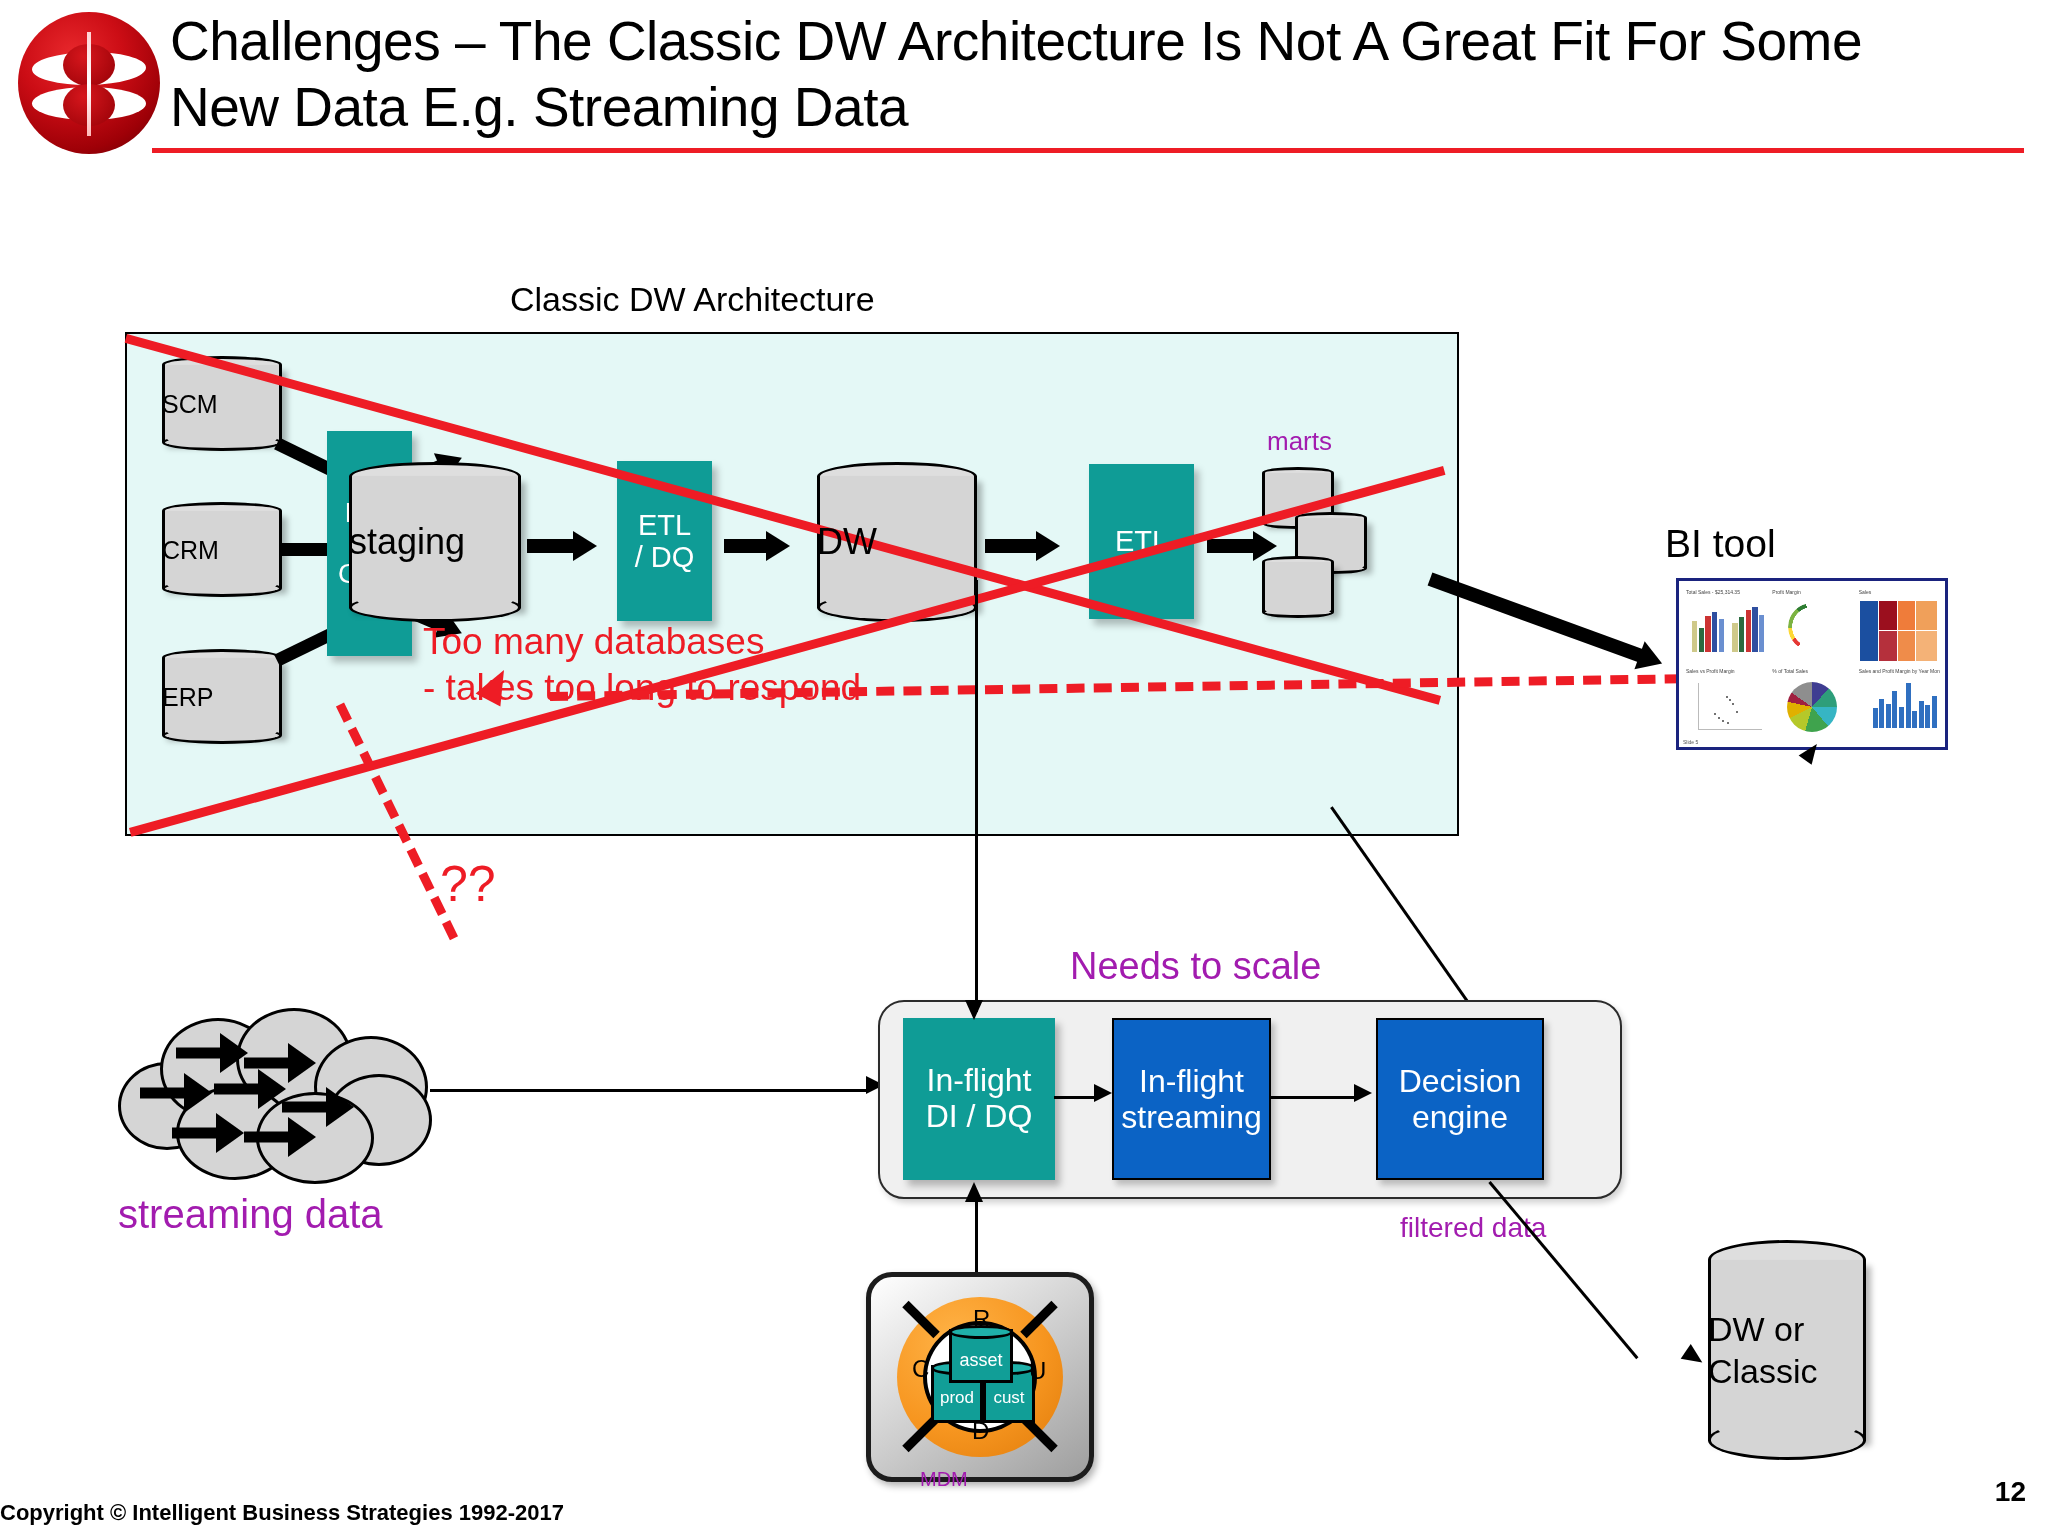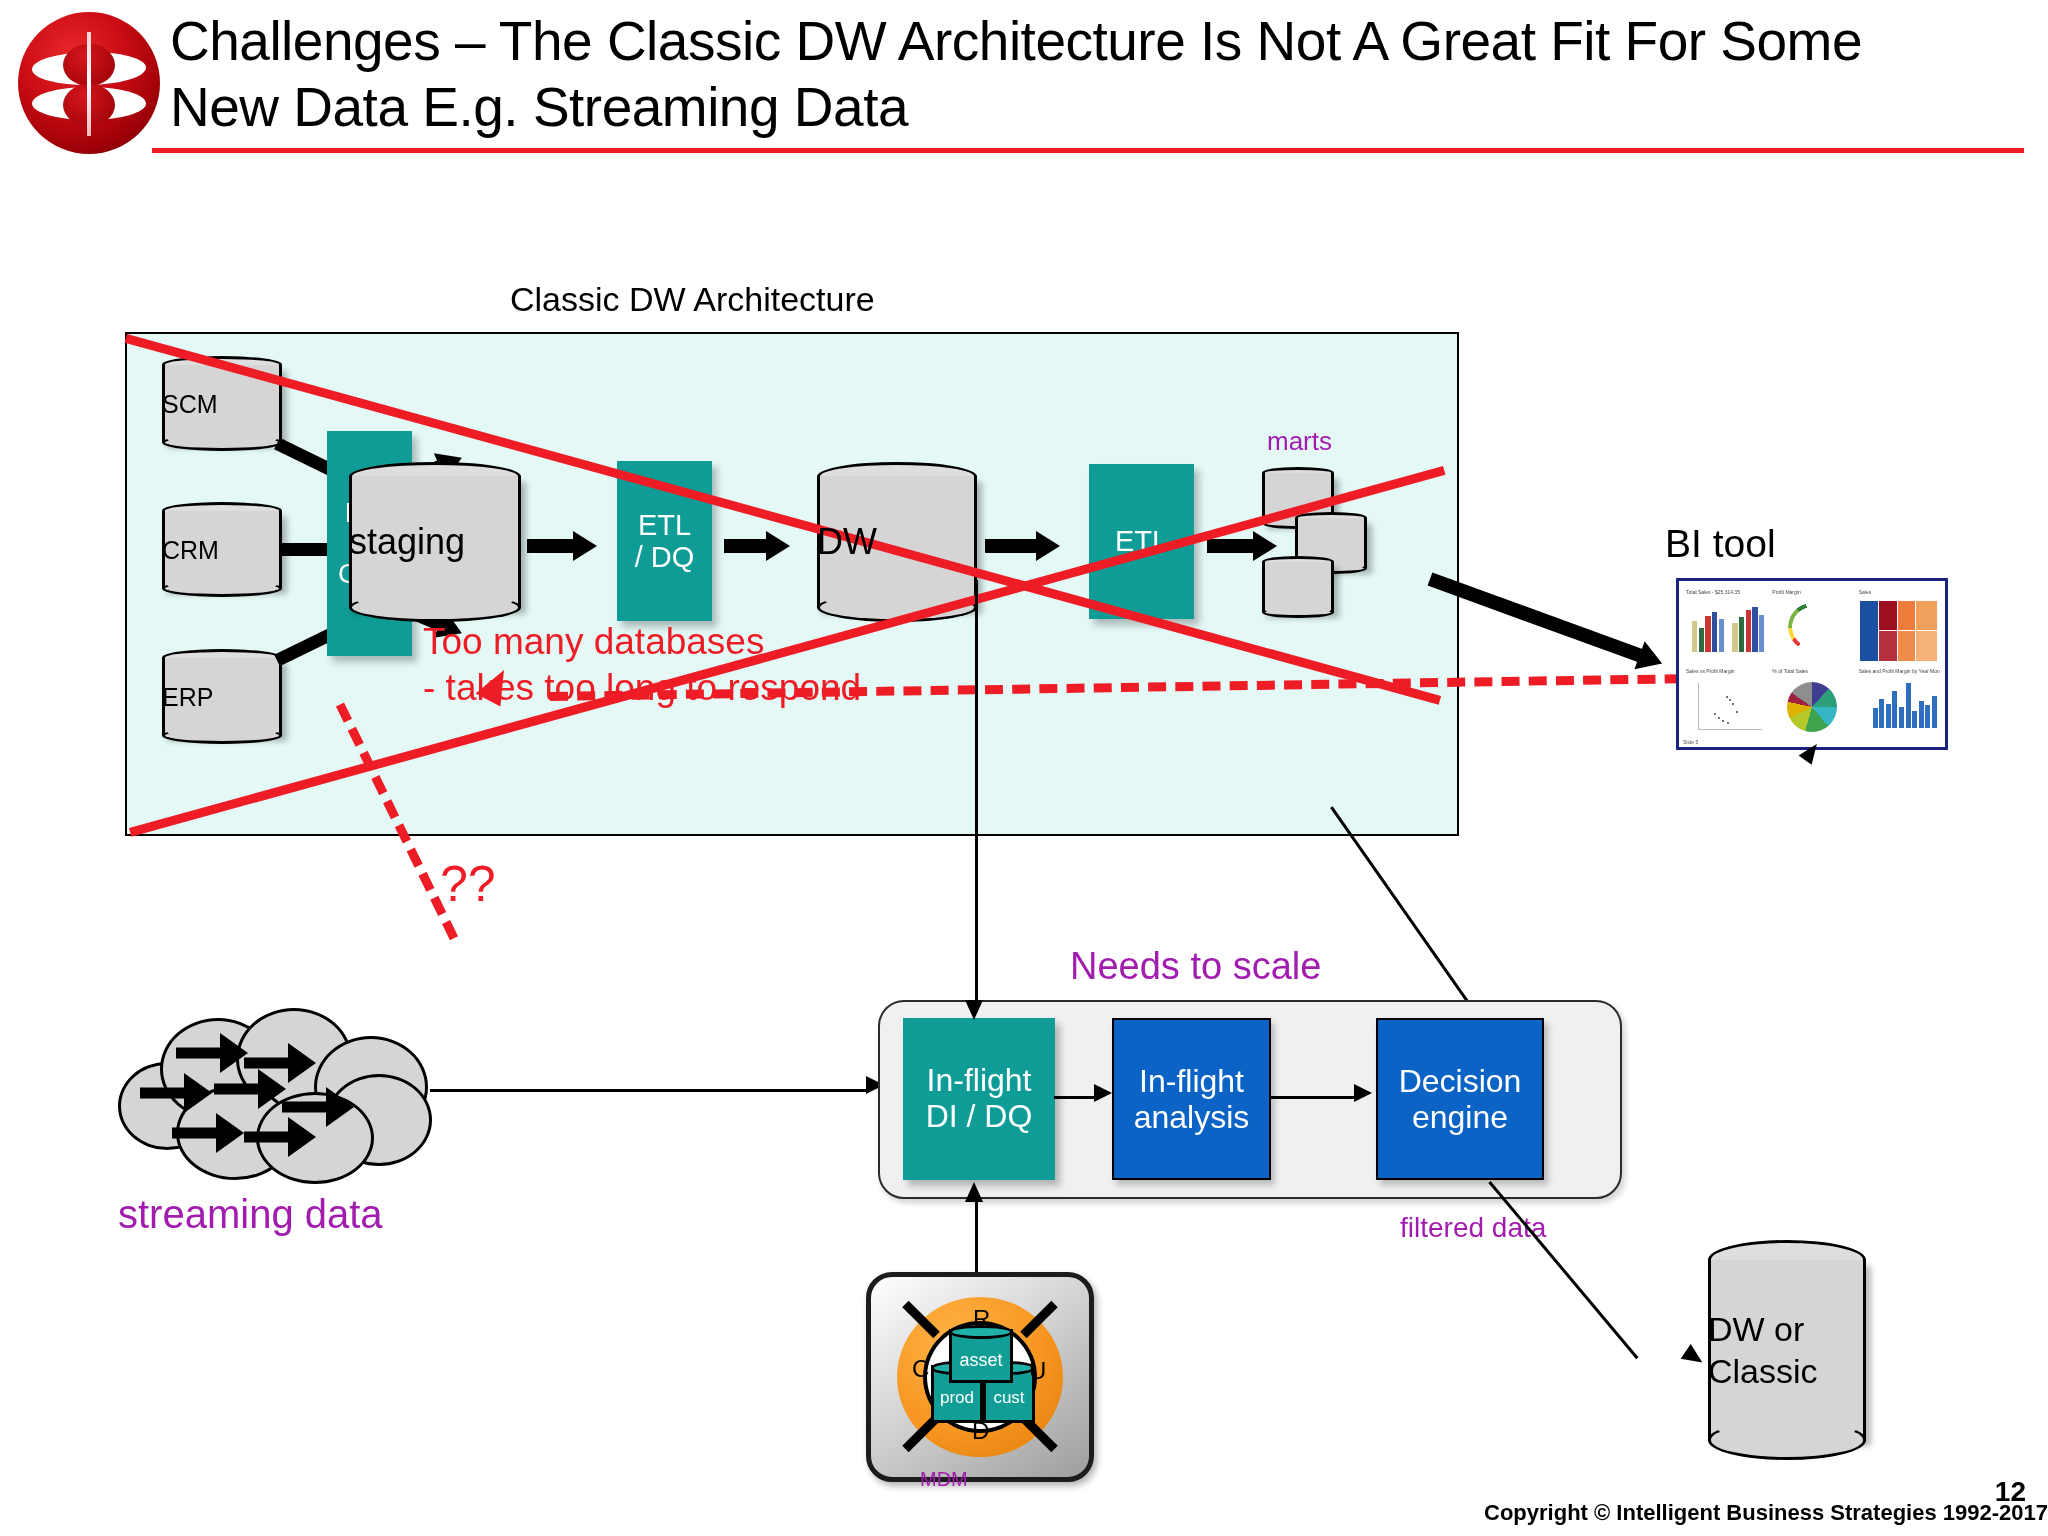--- a/index.html
+++ b/index.html
@@ -168,21 +168,21 @@
     border:4px solid #000;box-sizing:border-box;background:#fff;
   }
   .mdm-cyl{position:absolute;background:#119e97;border:3px solid #000;}
   .mdm-cyl .cap{position:absolute;left:-3px;right:-3px;top:-7px;height:14px;
     background:#1fb0a9;border:3px solid #000;border-radius:50%;box-sizing:border-box;}
   .mdm-cyl .tx{position:absolute;left:0;right:0;top:38%;text-align:center;color:#fff;}
   .crud{position:absolute;color:#000;font-weight:400;}
 
   .lbl-black{position:absolute;color:#a21caf;}
   .footer-cr{
-    position:absolute;left:0;right:0;bottom:10px;text-align:right;
+    position:absolute;left:0;right:0;bottom:10px;text-align:left;
     font-size:22px;font-weight:bold;color:#000;
   }
   .page-no{position:absolute;right:22px;bottom:28px;font-size:28px;font-weight:bold;color:#000;}
 </style>
 </head>
 <body>
 
 <div class="slide">
 
   <div class="logo">
@@ -430,21 +430,21 @@
   <div class="lbl-black" style="left:1070px;top:945px;font-size:38px;">Needs to scale</div>
 
   <div class="scale-box" style="left:878px;top:1000px;width:740px;height:195px;"></div>
 
   <div class="teal" style="left:903px;top:1018px;width:148px;height:158px;font-size:32px;flex-direction:column;border:2px solid #0f9c96;">
     <span>In-flight</span>
     <span>DI / DQ</span>
   </div>
   <div class="blue" style="left:1112px;top:1018px;width:155px;height:158px;font-size:32px;flex-direction:column;">
     <span>In-flight</span>
-    <span>analysis</span>
+    <span>streaming</span>
   </div>
   <div class="blue" style="left:1376px;top:1018px;width:164px;height:158px;font-size:32px;flex-direction:column;">
     <span>Decision</span>
     <span>engine</span>
   </div>
 
   <div class="plain-line" style="left:1054px;top:1096px;width:42px;height:3px;"></div>
   <div style="position:absolute;left:1094px;top:1084px;width:0;height:0;border-left:18px solid #000;border-top:9px solid transparent;border-bottom:9px solid transparent;"></div>
   <div class="plain-line" style="left:1270px;top:1096px;width:88px;height:3px;"></div>
   <div style="position:absolute;left:1354px;top:1084px;width:0;height:0;border-left:18px solid #000;border-top:9px solid transparent;border-bottom:9px solid transparent;"></div>

